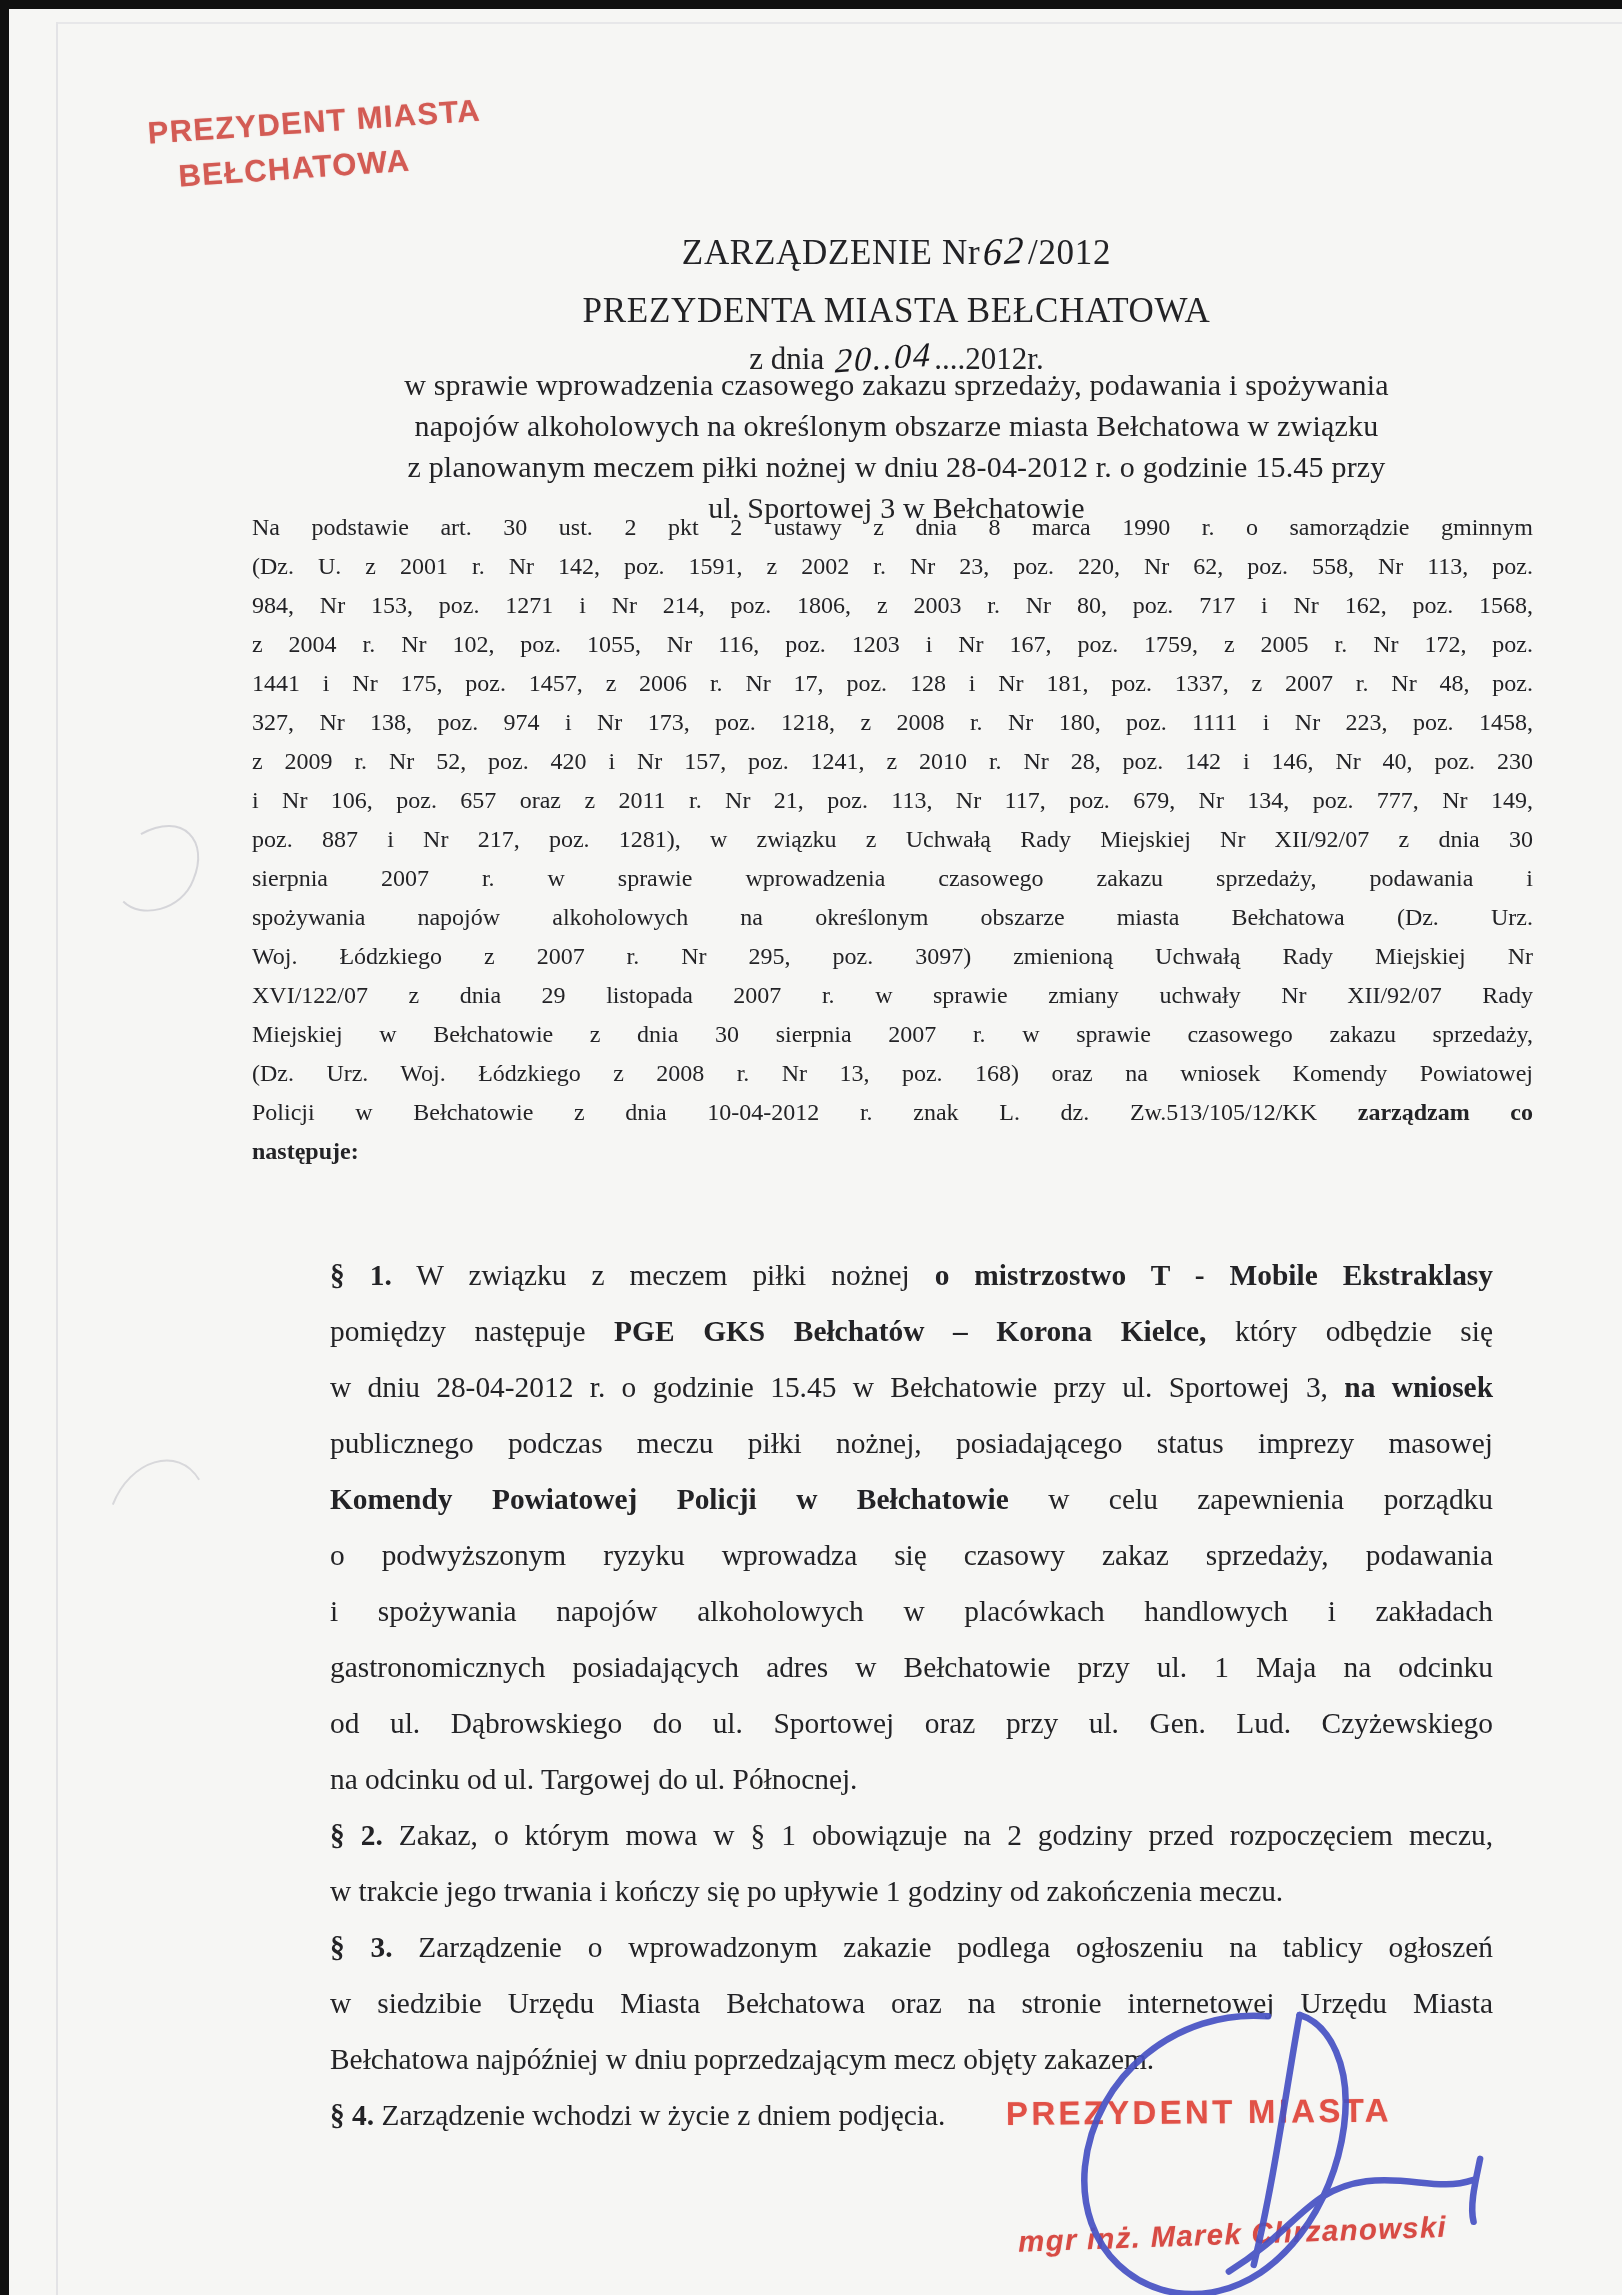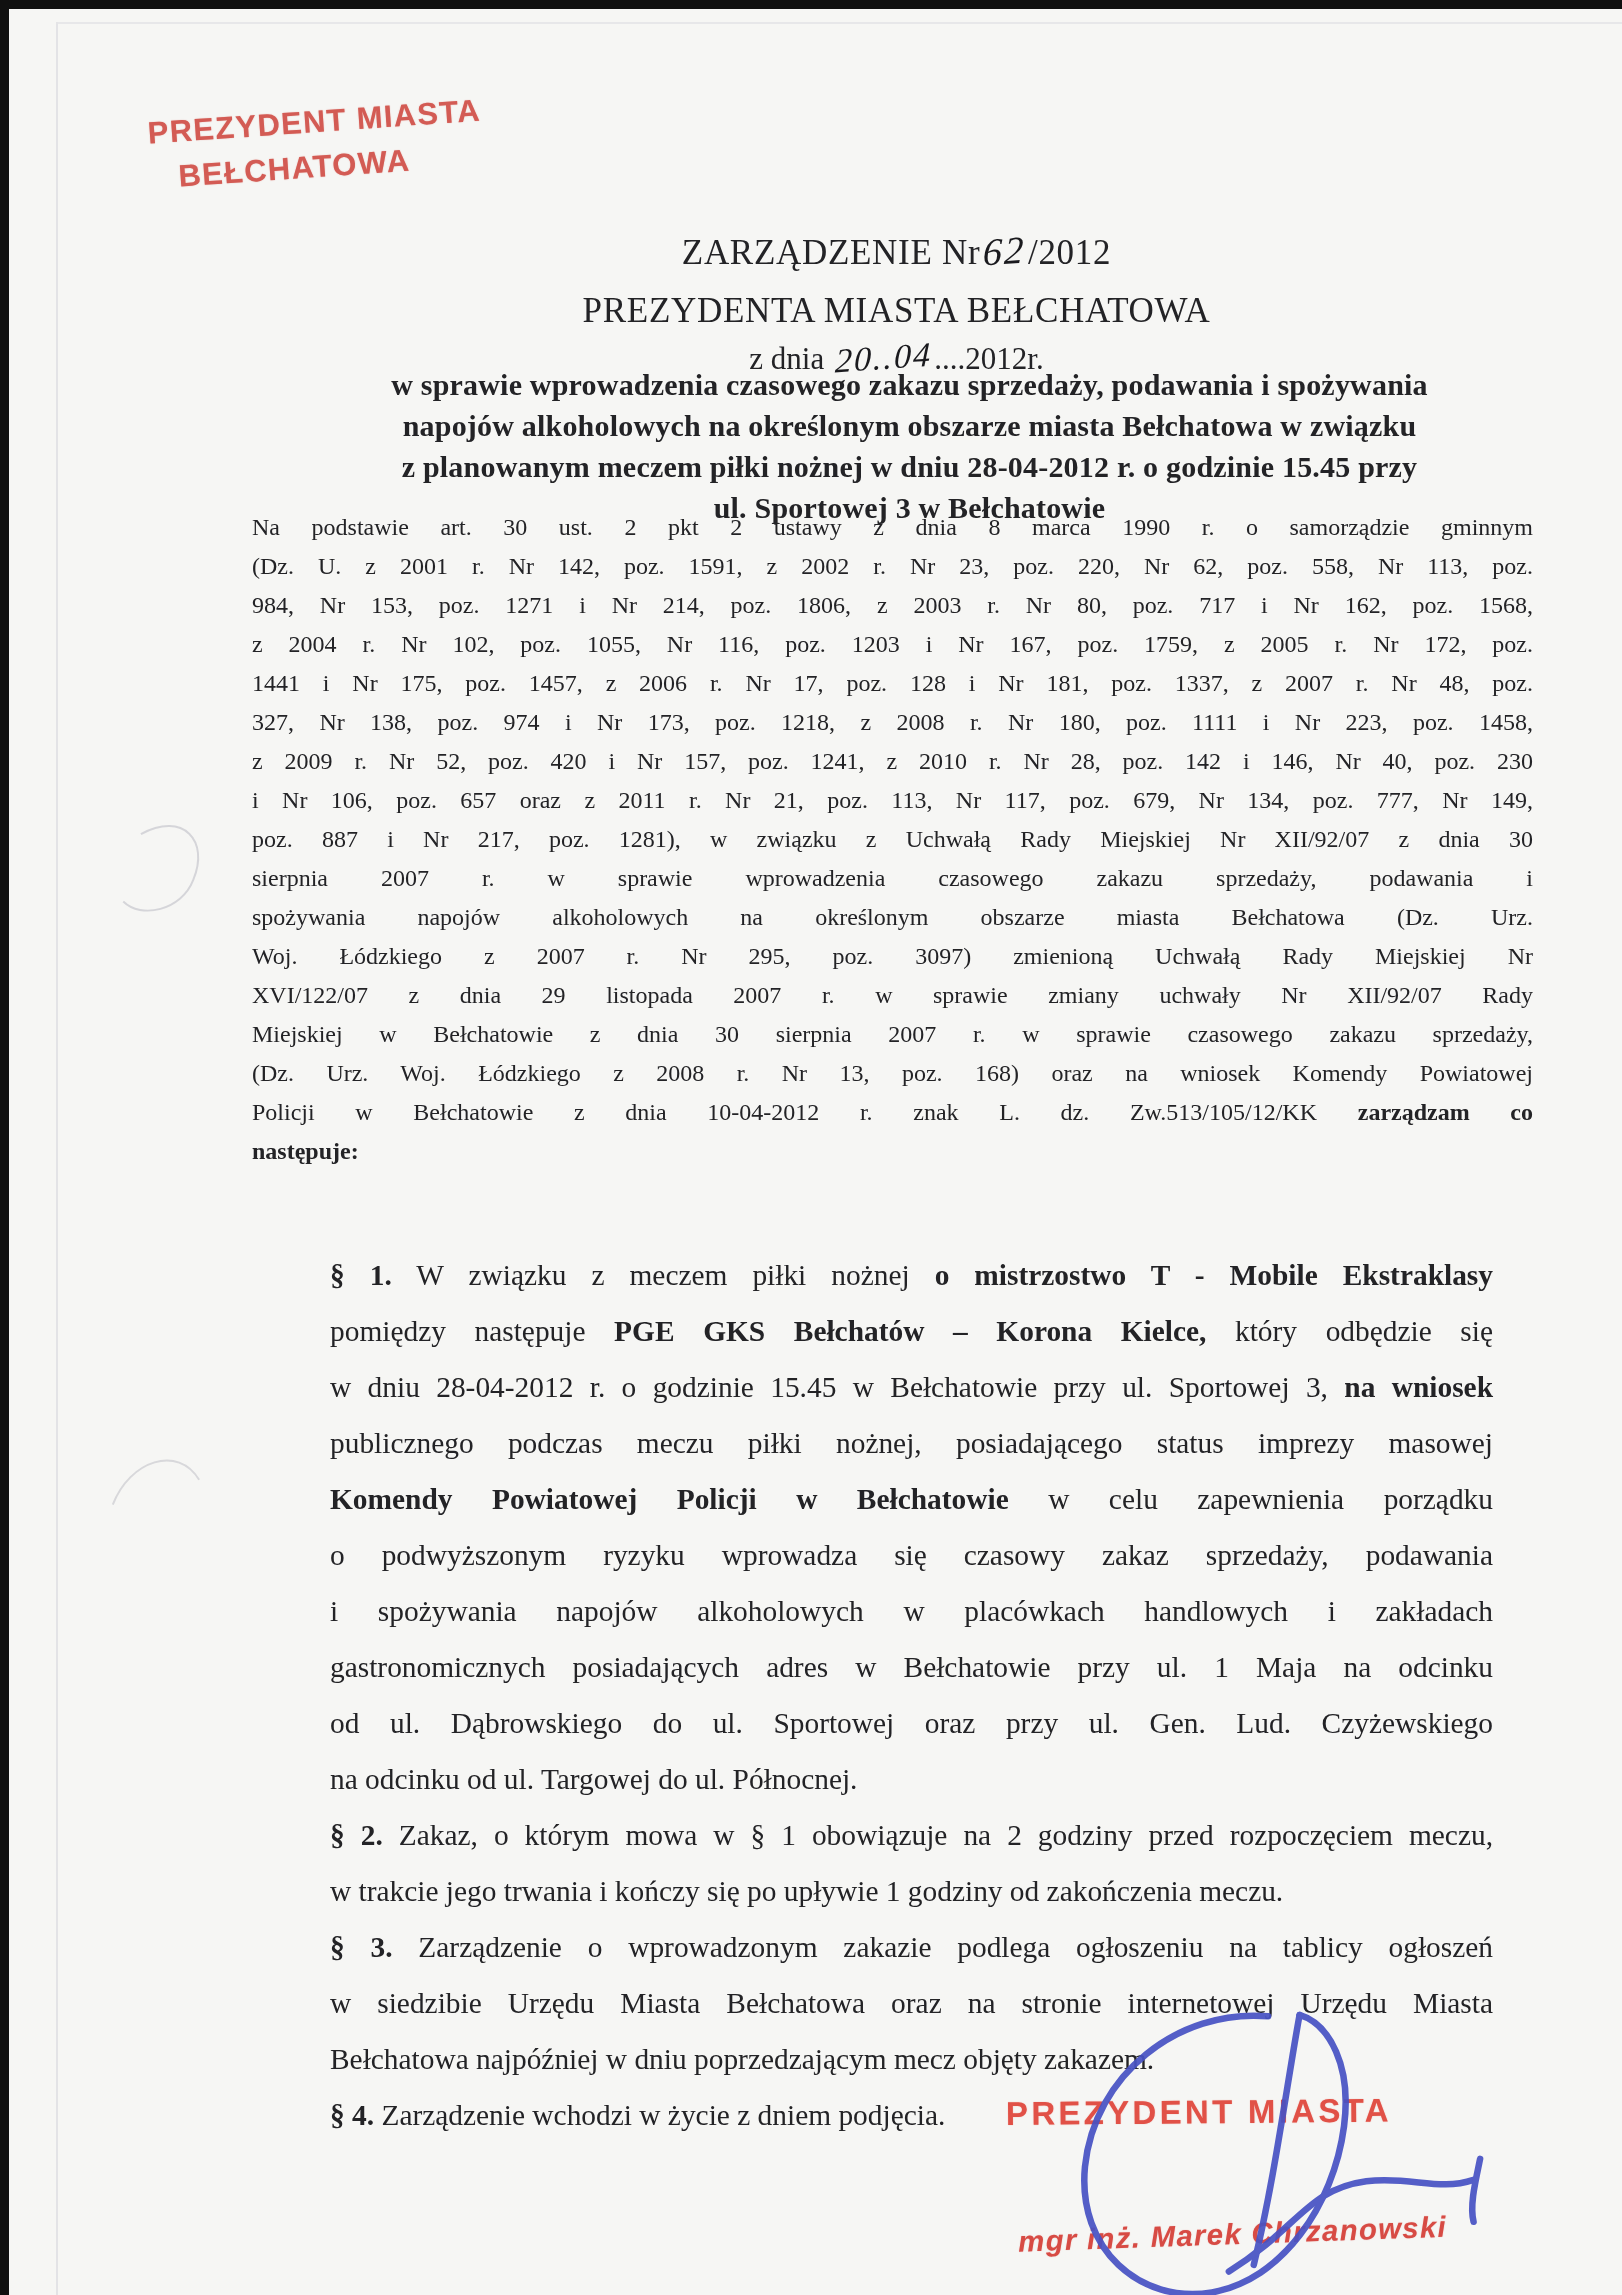--- a/index.html
+++ b/index.html
@@ -33,22 +33,22 @@
   .title-block .t1{font-size:35px;letter-spacing:0.7px;}
   .title-block .t2{font-size:35px;letter-spacing:0.7px;margin-top:18px;}
   .title-block .t3{font-size:31px;margin-top:7.9px;}
   .hw{
     display:inline-block;font-style:italic;font-weight:500;
     font-size:1.1em;letter-spacing:2px;transform:rotate(-4deg) skewX(-6deg);
     color:#1a1a1e;margin:0 2.6px;
   }
 
   .subject{
-    position:absolute;left:288px;top:364px;width:1243px;
-    text-align:center;font-weight:bold;font-size:30px;line-height:41px;
+    position:absolute;left:275px;top:364px;width:1243px;
+    text-align:center;font-weight:normal;font-size:30px;line-height:41px;
     letter-spacing:0.2px;
   }
 
   .legal{
     position:absolute;left:252px;top:508px;width:1281px;
     font-size:24px;
   }
   .legal .tline{height:39px;line-height:39px;}
 
   .sections{

